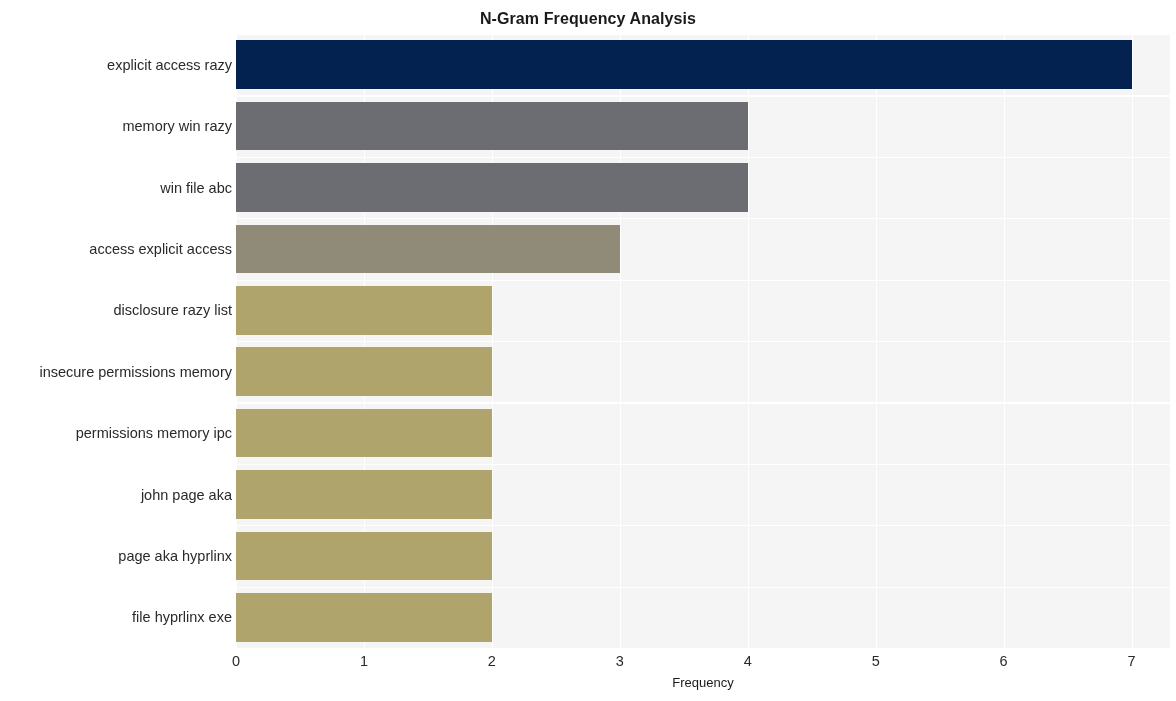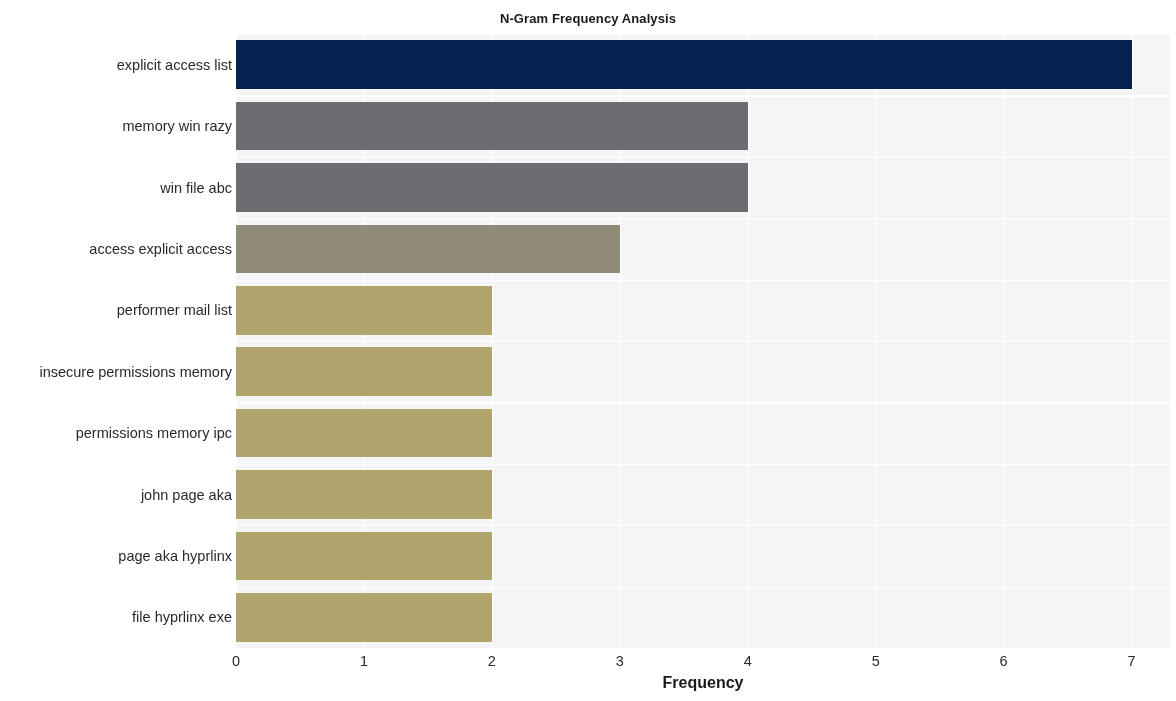--- a/index.html
+++ b/index.html
@@ -23,21 +23,21 @@
     background: #ffffff;
   }
 
   
   #chart-title {
     position: absolute;
     left: 0;
     top: 6px;
     width: 1176px;
     text-align: center;
-    font-size: 13px;
+    font-size: 16px;
     font-weight: bold;
     color: #1a1a1a;
     letter-spacing: 0.1px;
     line-height: 26px;
   }
 
   
   #plot-area {
     position: absolute;
     left: 236px;
@@ -91,24 +91,23 @@
     color: #2a2a2a;
     line-height: 18px;
   }
 
   #xlabel {
     position: absolute;
     left: 236px;
     top: 674px;
     width: 934px;
     text-align: center;
-    font-size: 16px;
+    font-size: 13px;
     color: #1a1a1a;
     line-height: 18px;
-    font-weight: bold;
   }
 </style>
 </head>
 <body>
 
 <div id="figure">
 
   <div id="chart-title">N-Gram Frequency Analysis</div>
 
   <div id="plot-area">
@@ -142,25 +141,25 @@
         <div class="bar" title="disclosure mail list: 2" style="top: 252.047px; height: 48.506px; width: 255.89px; background: rgb(174, 164, 108);"></div>
         <div class="bar" title="insecure permissions memory: 2" style="top: 313.447px; height: 48.506px; width: 255.89px; background: rgb(174, 164, 108);"></div>
         <div class="bar" title="permissions memory ipc: 2" style="top: 374.847px; height: 48.506px; width: 255.89px; background: rgb(174, 164, 108);"></div>
         <div class="bar" title="john page aka: 2" style="top: 436.247px; height: 48.506px; width: 255.89px; background: rgb(174, 164, 108);"></div>
         <div class="bar" title="page aka hyprlinx: 2" style="top: 497.647px; height: 48.506px; width: 255.89px; background: rgb(174, 164, 108);"></div>
         <div class="bar" title="file performer exe: 2" style="top: 559.047px; height: 48.506px; width: 255.89px; background: rgb(174, 164, 108);"></div>
       </div>
   </div>
 
   <div id="ytick-layer">
-      <div class="ytick" style="top: 55.7px;">explicit access list</div>
+      <div class="ytick" style="top: 55.7px;">explicit access razy</div>
       <div class="ytick" style="top: 117.1px;">memory win razy</div>
       <div class="ytick" style="top: 178.5px;">win file abc</div>
       <div class="ytick" style="top: 239.9px;">access explicit access</div>
-      <div class="ytick" style="top: 301.3px;">performer mail list</div>
+      <div class="ytick" style="top: 301.3px;">disclosure razy list</div>
       <div class="ytick" style="top: 362.7px;">insecure permissions memory</div>
       <div class="ytick" style="top: 424.1px;">permissions memory ipc</div>
       <div class="ytick" style="top: 485.5px; margin-left: 23px;">john page aka</div>
       <div class="ytick" style="top: 546.9px; margin-left: 47px;">page aka hyprlinx</div>
       <div class="ytick" style="top: 608.3px;">file hyprlinx exe</div>
     </div>
   <div id="xtick-layer">
       <div class="xtick" style="left: 236px;">0</div>
       <div class="xtick" style="left: 363.945px;">1</div>
       <div class="xtick" style="left: 491.89px;">2</div>

